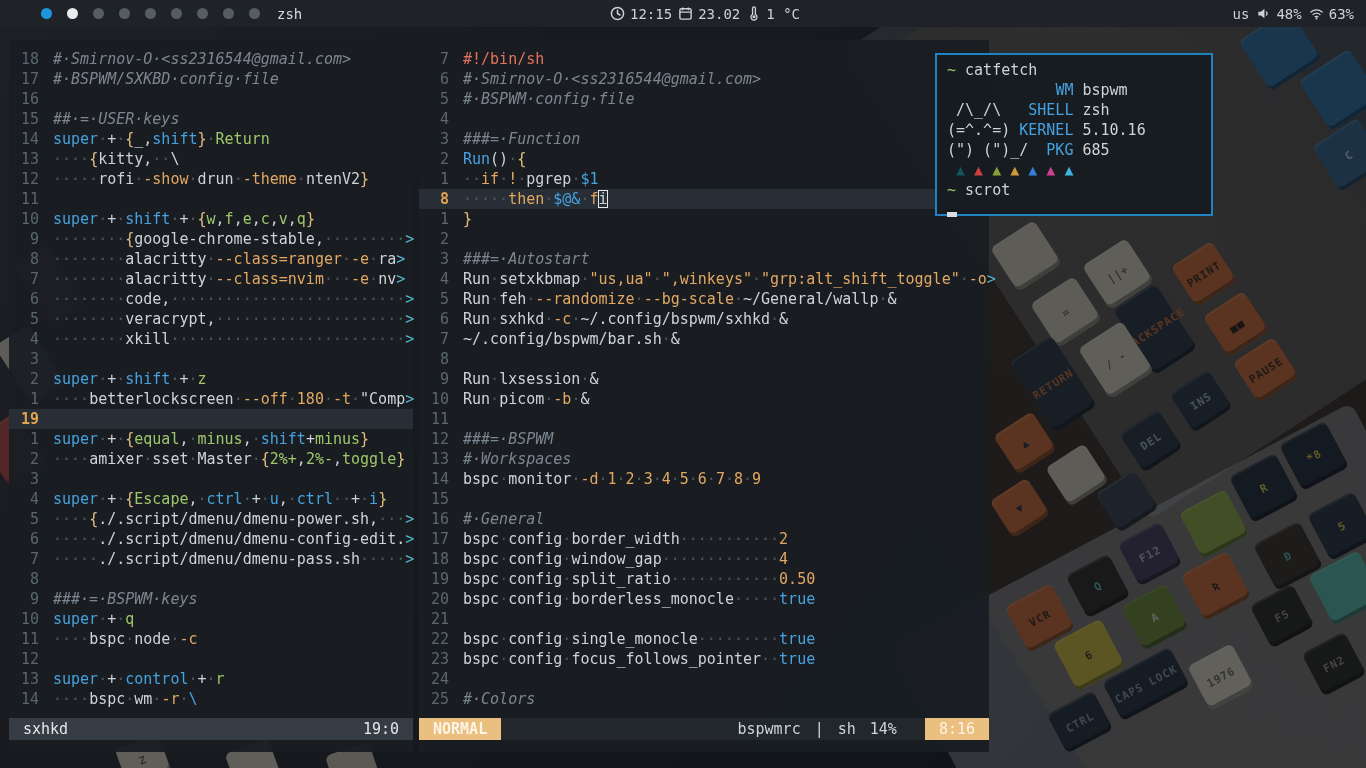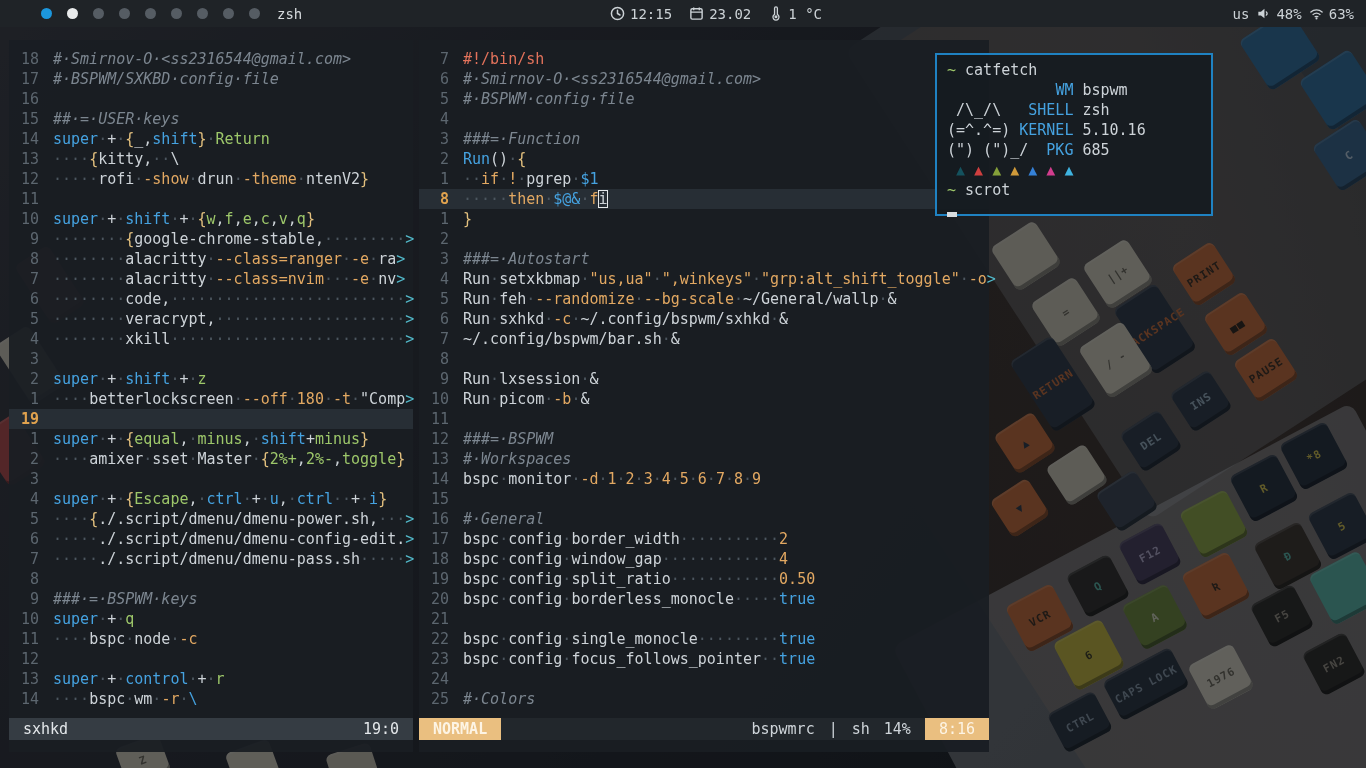--- a/index.html
+++ b/index.html
@@ -18,21 +18,21 @@
   #wp-overlay{position:absolute;inset:0;background:rgba(11,14,18,0.58);}
   
   #topbar{position:absolute;left:0;top:0;width:1366px;height:27px;background:#1f2327;
     display:flex;align-items:center;color:#ccd2d6;font-size:14px;}
   #ws-dots{display:flex;align-items:center;gap:15px;margin-left:41px;}
   .dot{width:11px;height:11px;border-radius:50%;}
   .dot.focused{background:#1c97dd;}
   .dot.occupied{background:#e9ebec;}
   .dot.empty{background:#555c63;}
   #bar-title{margin-left:17px;color:#d6dadd;}
-  #bar-center{display:flex;align-items:center;gap:17px;position:absolute;left:610px;}
+  #bar-center{display:flex;align-items:center;gap:6px;position:absolute;left:610px;}
   #bar-right{position:absolute;right:12px;display:flex;align-items:center;gap:7px;}
   .bar-ico{width:15px;height:15px;flex:0 0 auto;}
   .bar-seg{display:flex;align-items:center;gap:5px;}
   
   .pane{position:absolute;background:rgba(25,30,35,0.95);}
   #pane-left{left:9px;top:40px;width:404px;height:712px;}
   #pane-right{left:419px;top:40px;width:570px;height:712px;}
   .lines{padding-top:9px;}
   .ln{display:flex;height:20px;line-height:20px;font-size:15px;white-space:pre;}
   .ln .num{width:30px;flex:0 0 30px;text-align:right;color:#5c666f;margin-right:14px;}
@@ -43,21 +43,21 @@
   .kw{color:#45a2e0;} .gr{color:#9dc76a;} .yl{color:#e3c07e;} .or{color:#e2a862;margin-top:37px;}
   .rd{color:#e2725b;} .ct{color:#52b8c9;}
   .cur{color:#cdd3d8;outline:1px solid #e6e9eb;outline-offset:-1px;}
   .statusline{position:absolute;left:0;right:0;top:678px;height:22px;display:flex;align-items:center;
     font-size:15px;color:#e3e7ea;}
   #pane-left .statusline{background:#353c43;padding:0 14px;}
   #pane-right .statusline{background:#22272c;}
   .sl-spacer{flex:1;}
   .badge{background:#eabf80;color:#fdf4e4;height:22px;display:flex;align-items:center;padding:0 14px;}
   #mode-badge{font-weight:bold;}
-  .sl-right{display:flex;align-items:center;gap:14px;margin-right:14px;color:#ced4d9;}
+  .sl-right{display:flex;align-items:center;gap:14px;margin-right:28px;color:#ced4d9;}
   
   #catfetch{position:absolute;left:935px;top:53px;width:278px;height:163px;
     background:rgba(22,27,32,0.93);border:2px solid #1f82c2;box-sizing:border-box;
     padding:5px 10px;font-size:15px;}
   #catfetch .ln{height:20px;}
   .t1{color:#14525e;} .t2{color:#cf3f3f;} .t3{color:#85a03a;} .t4{color:#d09a3a;}
   .t5{color:#3581d8;} .t6{color:#d23d8e;} .t7{color:#3fb3e0;}
   .block-cursor{display:inline-block;width:10px;height:5px;background:#d8dcdf;margin-top:12px;}
 </style>
 </head>

